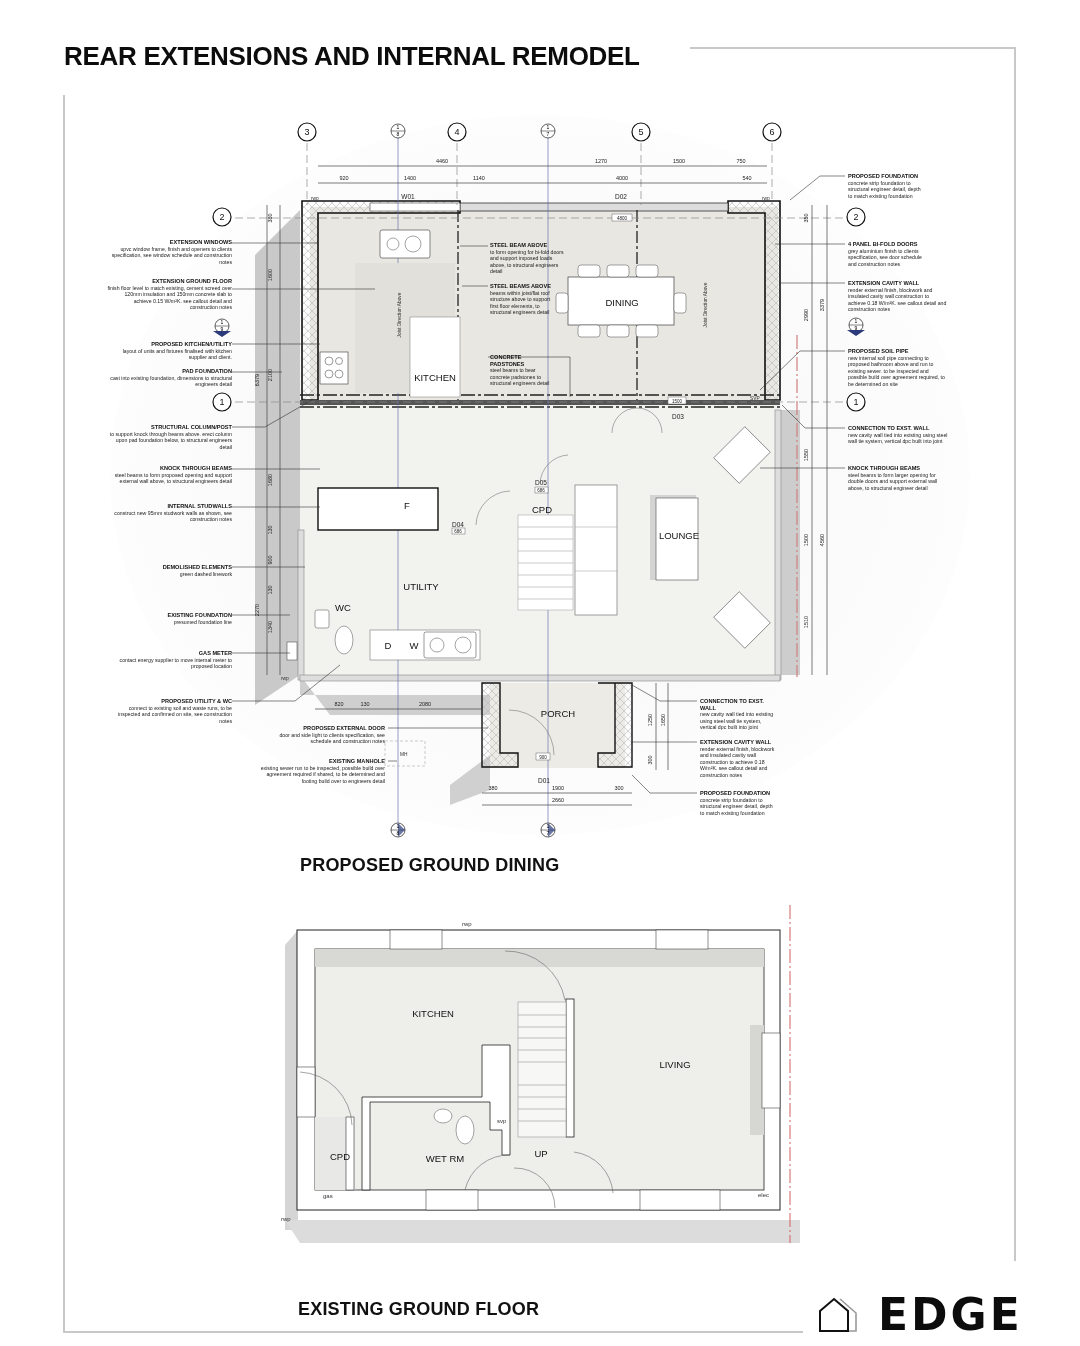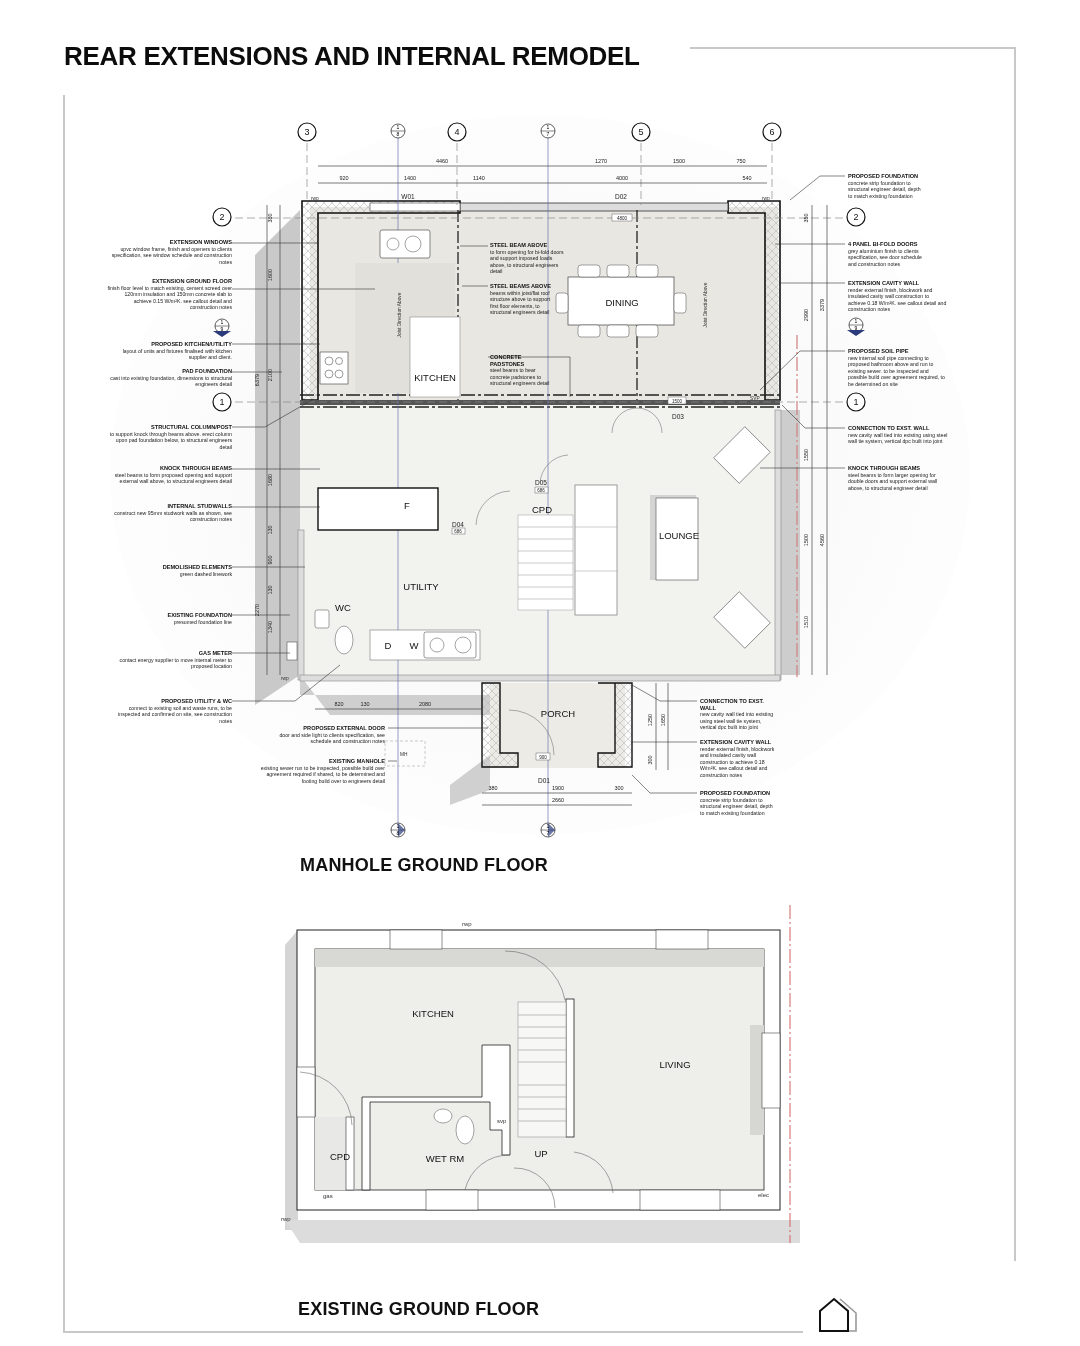--- a/index.html
+++ b/index.html
@@ -442,16 +442,20 @@
   <div class="note right" style="left:848px;top:158px;width:75px;"><span class="h">PROPOSED FOUNDATION</span><span>concrete strip foundation to structural engineer detail, depth to match existing foundation</span></div>
   <div class="note right" style="left:848px;top:226px;width:75px;"><span class="h">4 PANEL BI-FOLD DOORS</span><span>grey aluminium finish to clients specification, see door schedule and construction notes</span></div>
   <div class="note right" style="left:848px;top:265px;width:100px;"><span class="h">EXTENSION CAVITY WALL</span><span>render external finish, blockwork and insulated cavity wall construction to achieve 0.18 W/m²K. see callout detail and construction notes</span></div>
   <div class="note right" style="left:848px;top:333px;width:100px;"><span class="h">PROPOSED SOIL PIPE</span><span>new internal soil pipe connecting to proposed bathroom above and run to existing sewer. to be inspected and possible build over agreement required, to be determined on site</span></div>
   <div class="note right" style="left:848px;top:410px;width:100px;"><span class="h">CONNECTION TO EXST. WALL</span><span>new cavity wall tied into existing using steel wall tie system, vertical dpc built into joint</span></div>
   <div class="note right" style="left:848px;top:450px;width:90px;"><span class="h">KNOCK THROUGH BEAMS</span><span>steel beams to form larger opening for double doors and support external wall above, to structural engineer detail</span></div>
   <div class="note right" style="left:700px;top:683px;width:78px;"><span class="h">CONNECTION TO EXST. WALL</span><span>new cavity wall tied into existing using steel wall tie system, vertical dpc built into joint</span></div>
   <div class="note right" style="left:700px;top:724px;width:80px;"><span class="h">EXTENSION CAVITY WALL</span><span>render external finish, blockwork and insulated cavity wall construction to achieve 0.18 W/m²K. see callout detail and construction notes</span></div>
   <div class="note right" style="left:700px;top:775px;width:75px;"><span class="h">PROPOSED FOUNDATION</span><span>concrete strip foundation to structural engineer detail, depth to match existing foundation</span></div>
 
-  <div class="caption" style="left:300px;top:840px;">MANHOLE GROUND FLOOR</div>
+  <div class="caption" style="left:300px;top:840px;">PROPOSED GROUND DINING</div>
   <div class="caption" style="left:298px;top:1240px;margin-top:44px;">EXISTING GROUND FLOOR</div>
 
+  <div class="logo">
+    <span style="display:inline-block;width:60px;"></span>
+    <span class="logo-text">EDGE</span>
+  </div>
 </div>
 
 </body></html>

